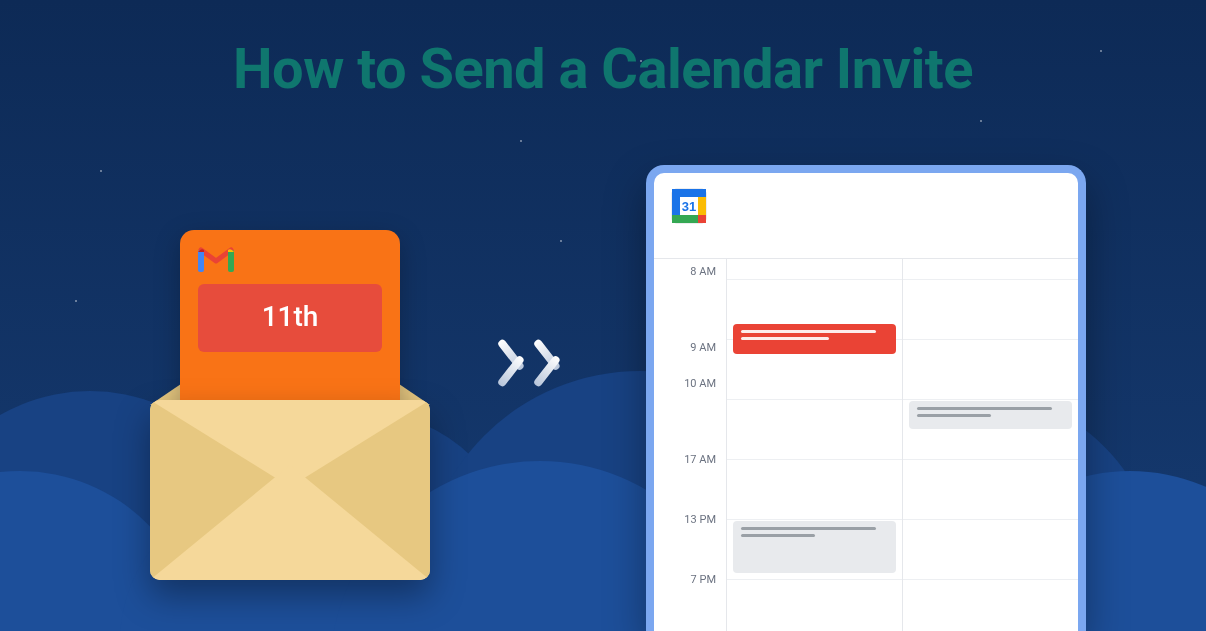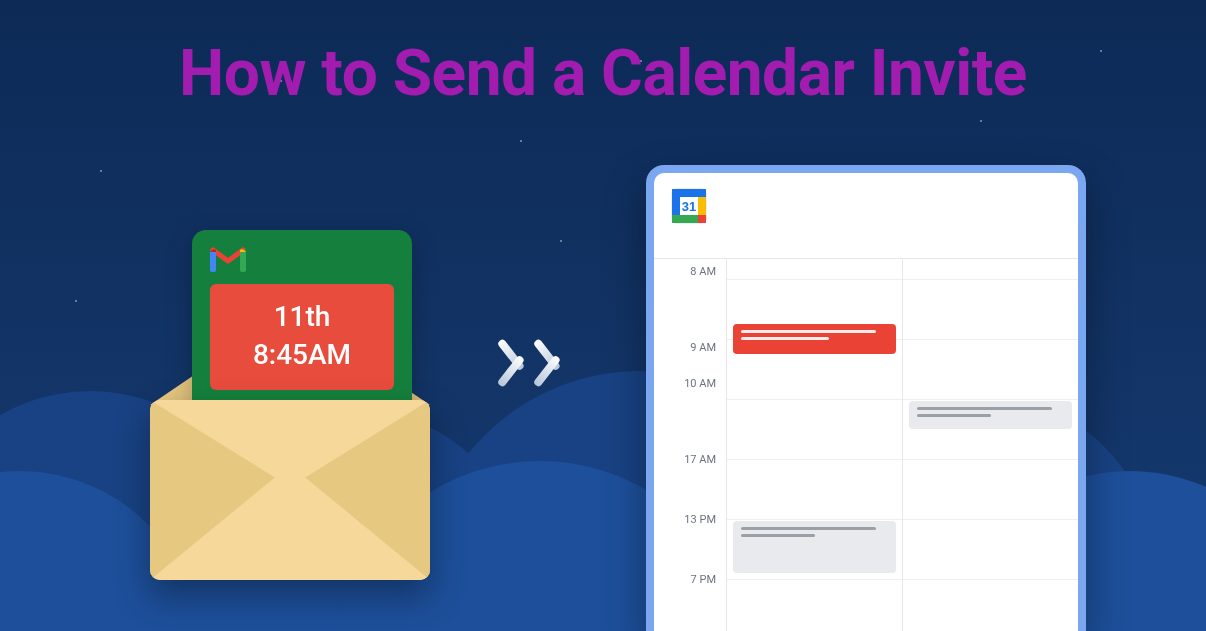--- a/index.html
+++ b/index.html
@@ -37,22 +37,22 @@
   .c5 { width: 380px; height: 380px; left: 1000px; bottom: -180px; }
   .b1 { width: 360px; height: 360px; left: -30px; bottom: -80px; }
   .b2 { width: 320px; height: 320px; left: 260px; bottom: -60px; }
   .b3 { width: 440px; height: 440px; left: 480px; bottom: -140px; }
   .b4 { width: 380px; height: 380px; left: 840px; bottom: -100px; }
 
   .headline {
     position: absolute;
     top: 36px; left: 0; right: 0;
     text-align: center;
-    color: #a21caf;
-    font-size: 64px;
+    color: #0f766e;
+    font-size: 56px;
     font-weight: 700;
     letter-spacing: -0.5px;
   }
 
   
   .envelope-wrap {
     position: absolute;
     left: 150px;
     top: 230px;
     width: 280px;
@@ -68,23 +68,23 @@
     top: 80px; left: 0;
     width: 0; height: 0;
     border-left: 140px solid transparent;
     border-right: 140px solid transparent;
     border-bottom: 95px solid #e7c881;
     z-index: 0;
   }
   
   .letter {
     position: absolute;
-    top: 0; left: 42px;
+    top: 0; left: 30px;
     width: 220px; height: 230px;
-    background: #15803d;
+    background: #f97316;
     border-radius: 14px;
     box-shadow: 0 8px 26px rgba(0,0,0,.25);
     z-index: 1;
     padding: 16px 18px 0 18px;
   }
   .gmail-icon {
     width: 36px; height: 28px;
     position: relative;
   }
   .red-box {
@@ -288,21 +288,20 @@
         <svg viewBox="0 0 36 28" width="36" height="28">
           <path d="M3 4 L18 15 L33 4" fill="none" stroke="#ea4335" stroke-width="5" stroke-linecap="round" stroke-linejoin="round"></path>
           <rect x="0" y="4" width="6" height="22" rx="2" fill="#4285f4"></rect>
           <rect x="30" y="4" width="6" height="22" rx="2" fill="#34a853"></rect>
           <path d="M0 6 L6 6 L6 4 Q3 2 0 6 Z" fill="#c5221f"></path>
           <path d="M36 6 L30 6 L30 4 Q33 2 36 6 Z" fill="#fbbc04"></path>
         </svg>
       </div>
       <div class="red-box">
         <div>11th</div>
-        <div>8:45AM</div>
       </div>
     </div>
     <div class="env-body">
       <div class="env-bottom"></div>
     </div>
   </div>
 </div>
 
 <div class="chevrons">
   <div class="chev"></div>

